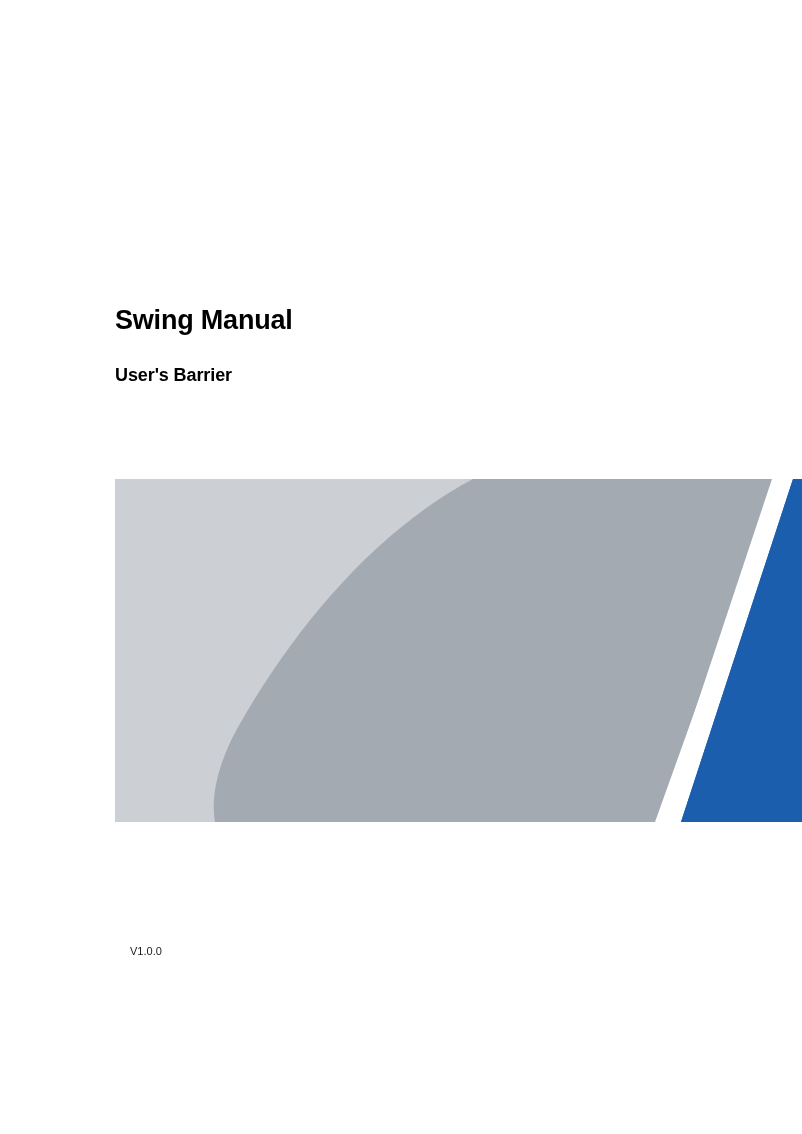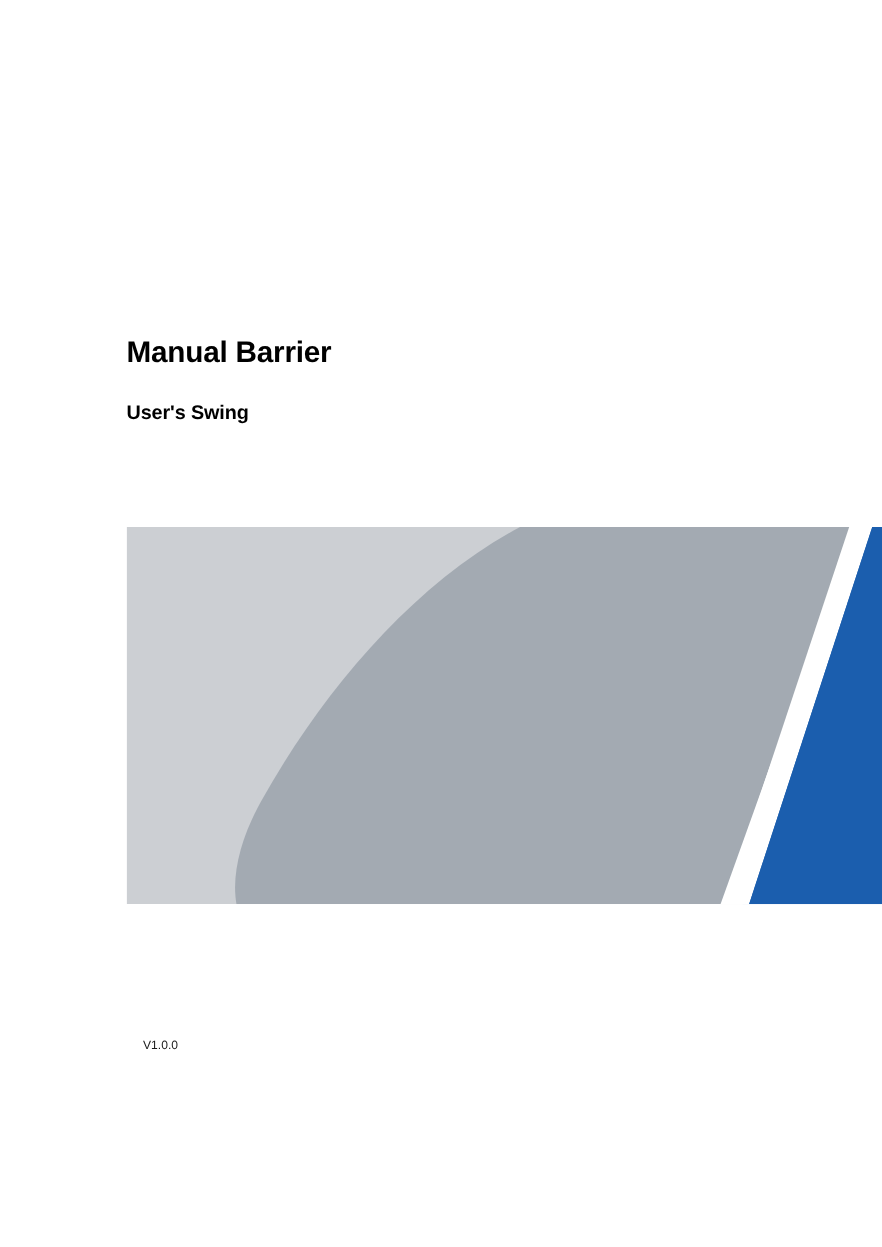--- a/index.html
+++ b/index.html
@@ -76,22 +76,22 @@
     line-height: 1.2;
     white-space: nowrap;
   }
 </style>
 </head>
 <body>
 
 <div class="page">
 
   <div class="title-block">
-    <h1 class="doc-title">Manual Barrier</h1>
-    <h2 class="doc-subtitle">User's Swing</h2>
+    <h1 class="doc-title">Swing Manual</h1>
+    <h2 class="doc-subtitle">User's Barrier</h2>
   </div>
 
   <div class="cover-banner">
     <svg viewBox="0 0 687 343" preserveAspectRatio="none">
 
       <rect x="0" y="0" width="687" height="343" fill="#cccfd3"></rect>
 
       <path d="M 358 0
                C 260 52, 178 150, 122 250
                C 105 281, 95 315, 100 343

